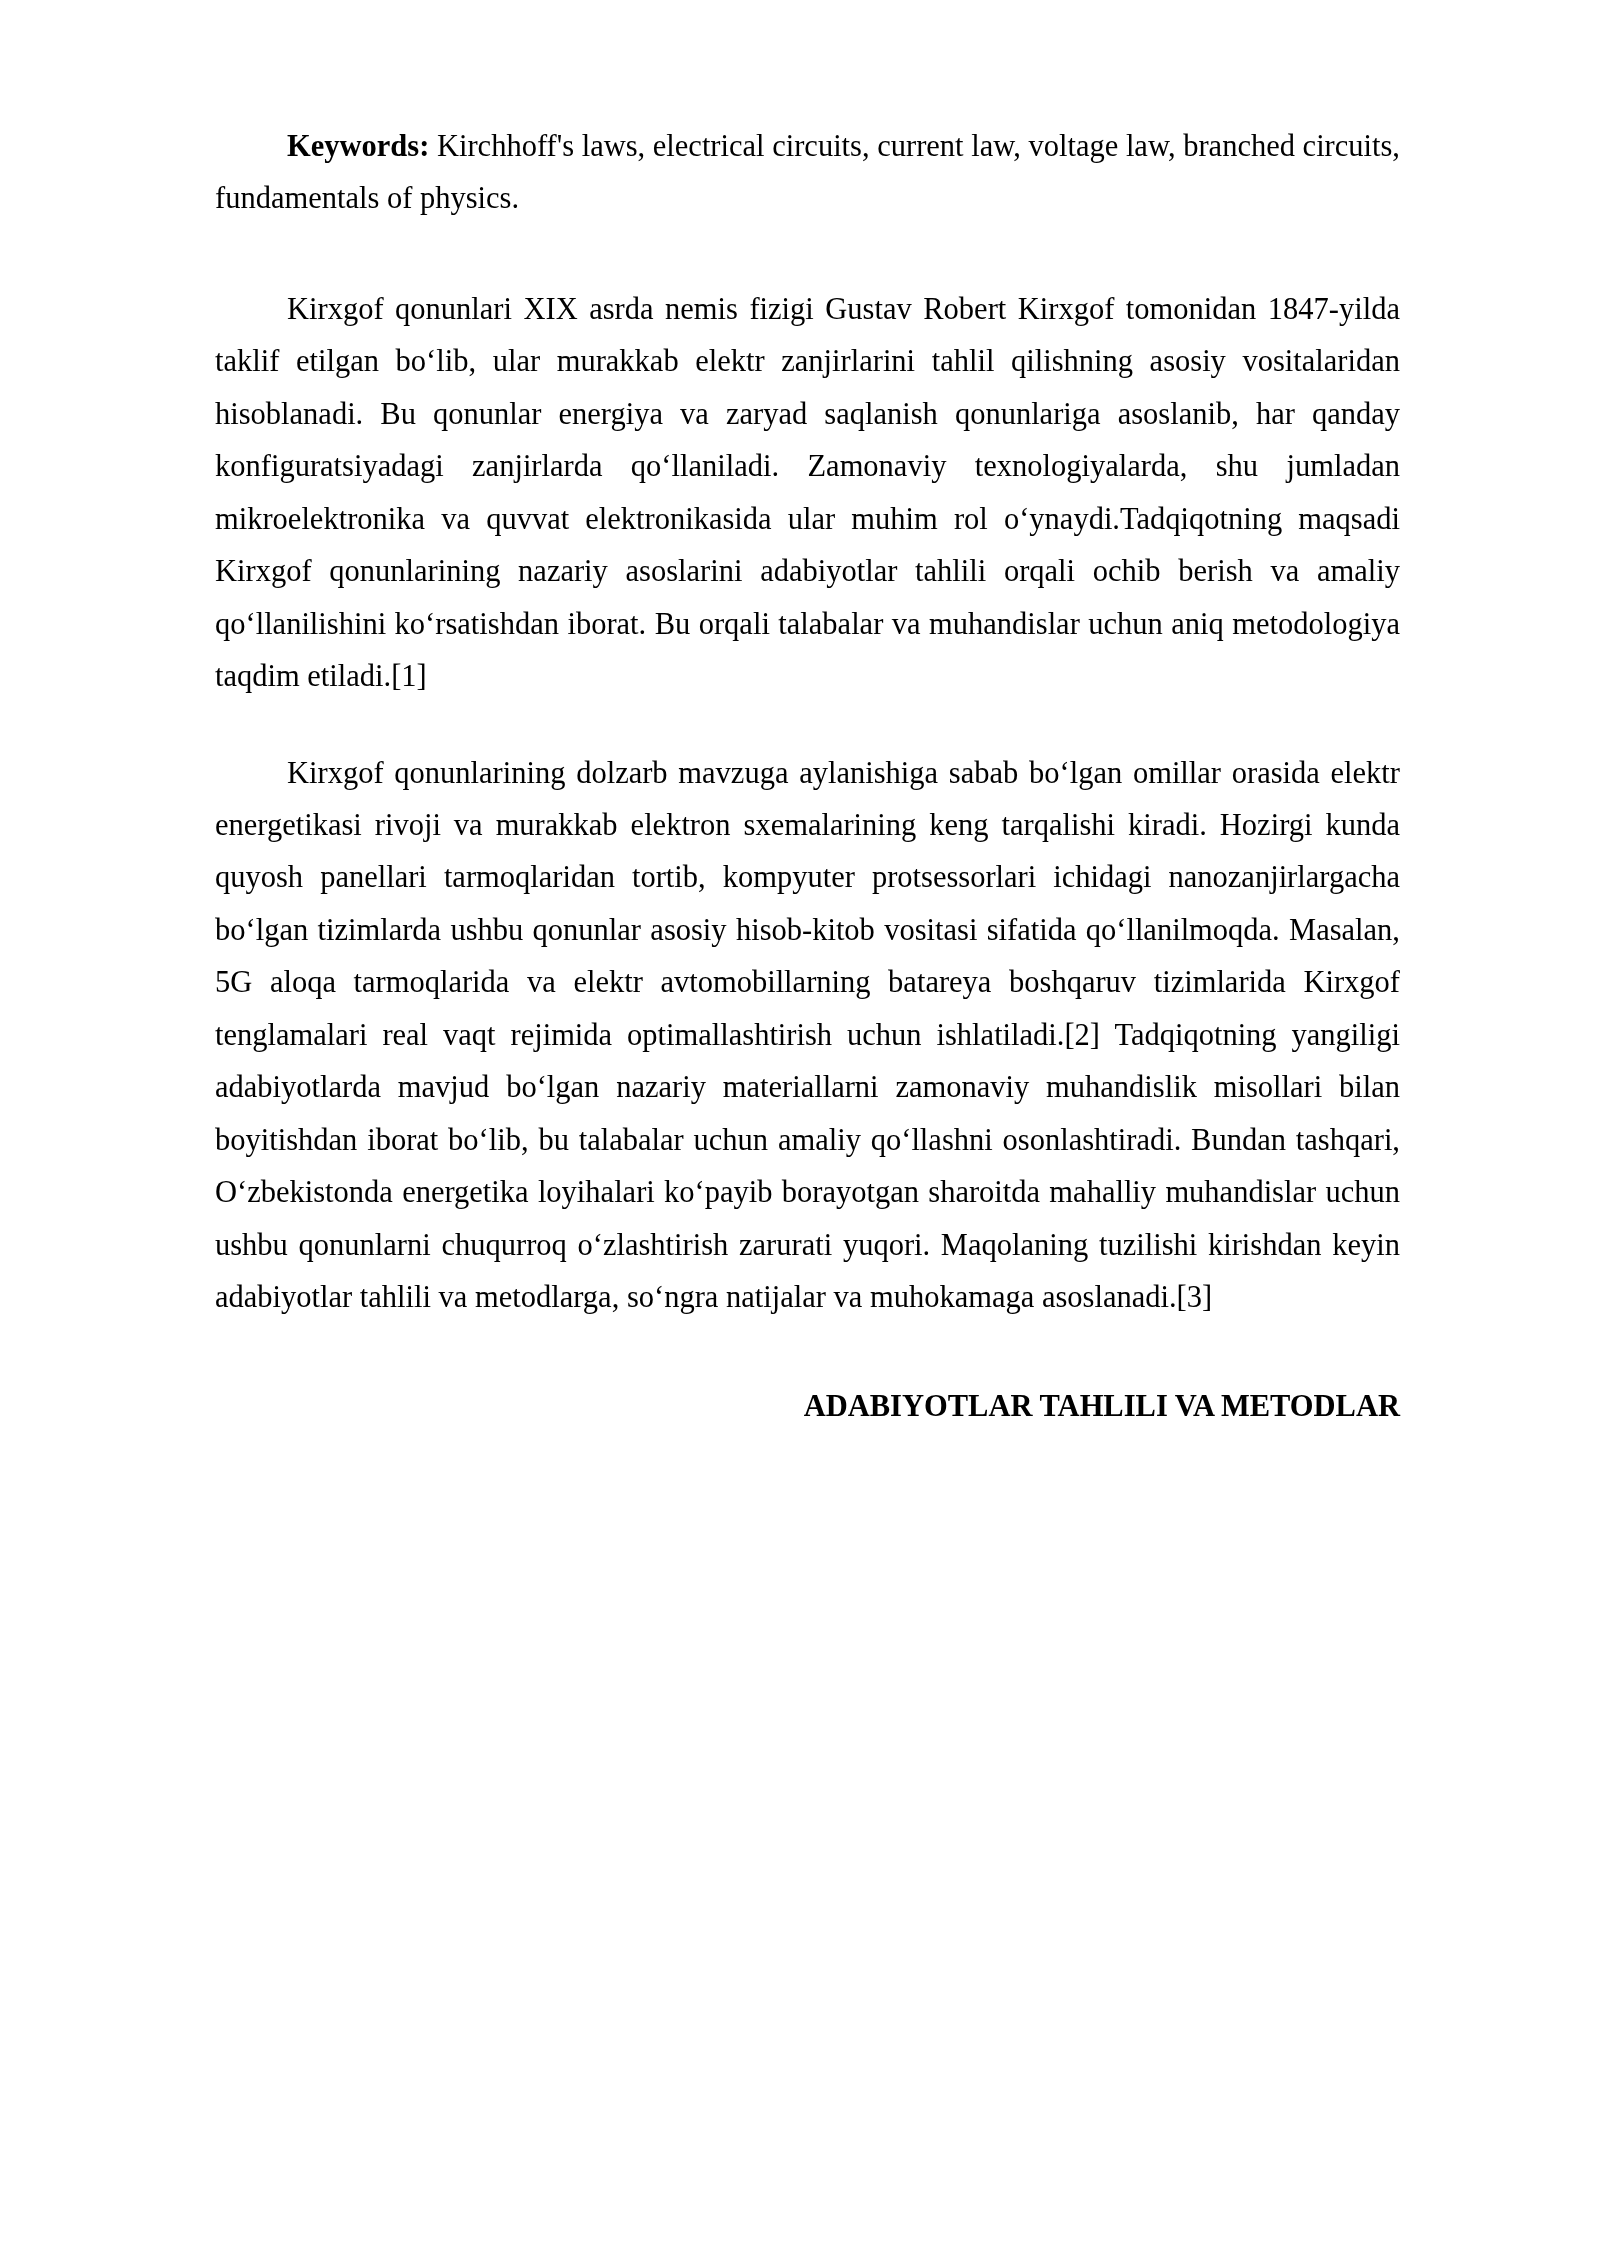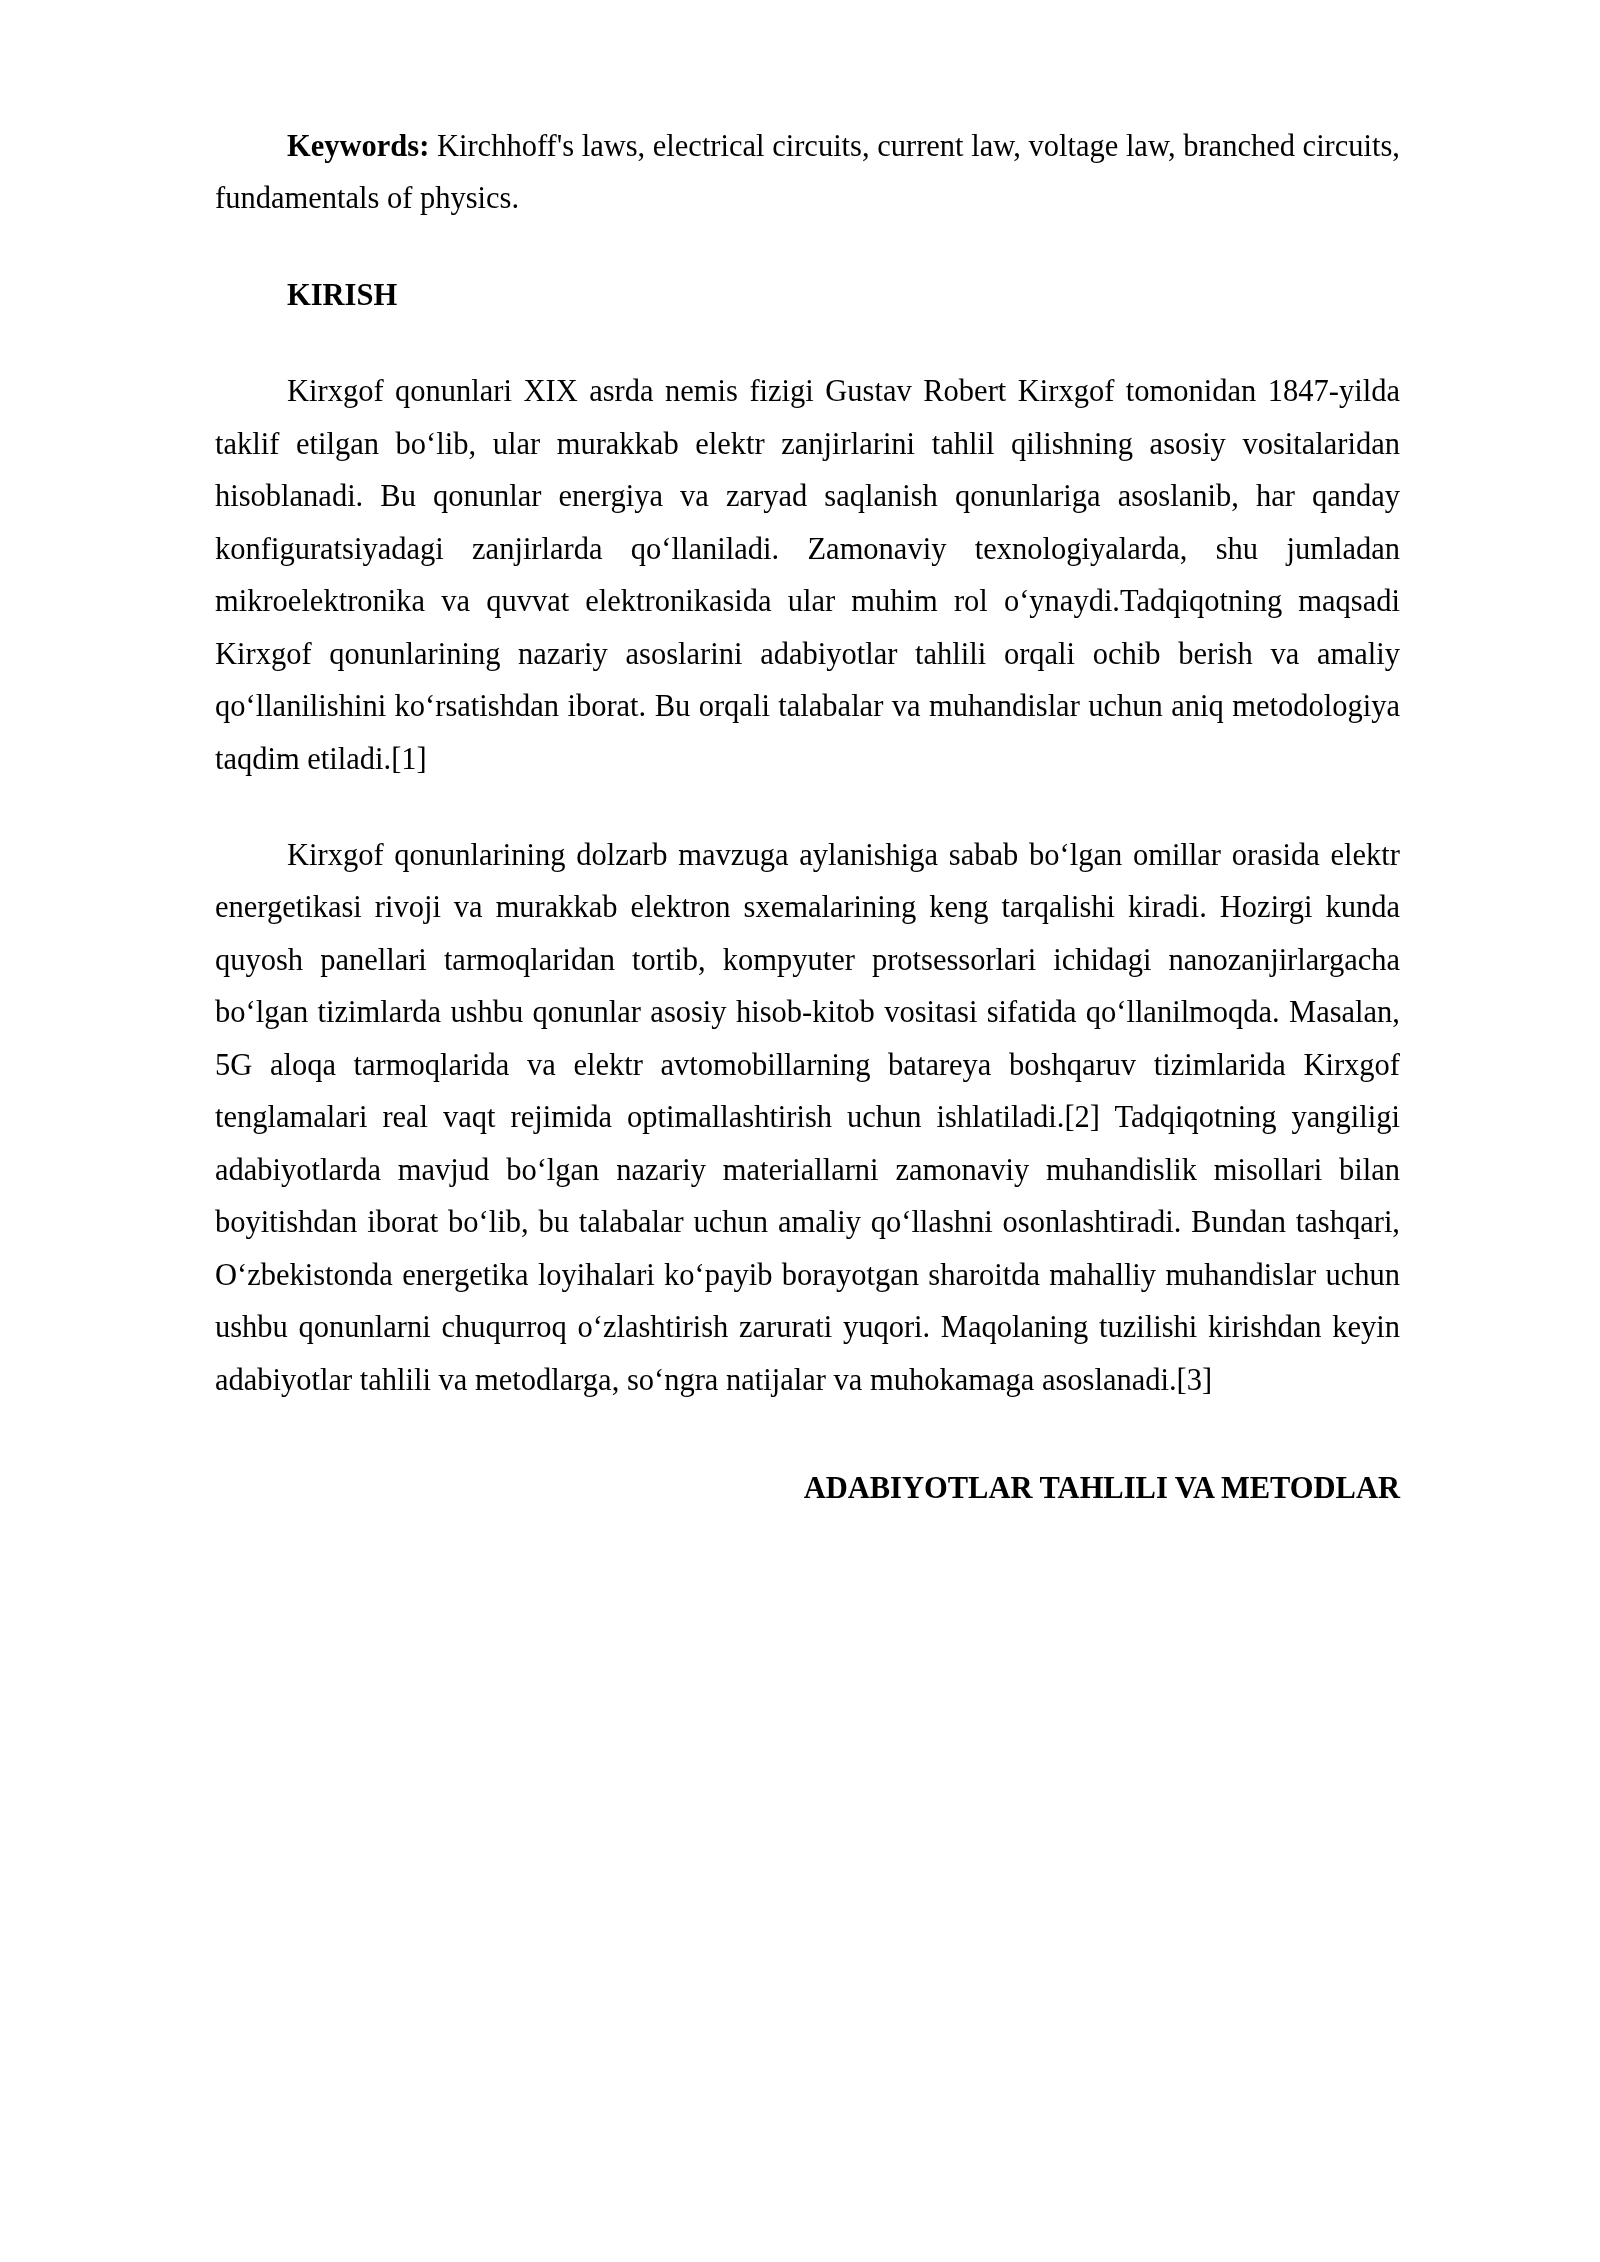--- a/index.html
+++ b/index.html
@@ -53,21 +53,20 @@
 </head>
 <body>
 
 <div class="page">
   <div class="doc-body">
 
     <p class="para"><span class="kw-label">Keywords:</span><span> Kirchhoff's laws, electrical circuits, current law, voltage law, branched circuits, fundamentals of physics.</span></p>
 
     <div class="spacer-sm"></div>
 
-    <h2 class="section-heading">KIRISH</h2>
 
     <div class="spacer-sm"></div>
 
     <p class="para">Kirxgof qonunlari XIX asrda nemis fizigi Gustav Robert Kirxgof tomonidan 1847-yilda taklif etilgan bo‘lib, ular murakkab elektr zanjirlarini tahlil qilishning asosiy vositalaridan hisoblanadi. Bu qonunlar energiya va zaryad saqlanish qonunlariga asoslanib, har qanday konfiguratsiyadagi zanjirlarda qo‘llaniladi. Zamonaviy texnologiyalarda, shu jumladan mikroelektronika va quvvat elektronikasida ular muhim rol o‘ynaydi.Tadqiqotning maqsadi Kirxgof qonunlarining nazariy asoslarini adabiyotlar tahlili orqali ochib berish va amaliy qo‘llanilishini ko‘rsatishdan iborat. Bu orqali talabalar va muhandislar uchun aniq metodologiya taqdim etiladi.[1]</p>
 
     <div class="spacer-sm"></div>
 
     <p class="para">Kirxgof qonunlarining dolzarb mavzuga aylanishiga sabab bo‘lgan omillar orasida elektr energetikasi rivoji va murakkab elektron sxemalarining keng tarqalishi kiradi. Hozirgi kunda quyosh panellari tarmoqlaridan tortib, kompyuter protsessorlari ichidagi nanozanjirlargacha bo‘lgan tizimlarda ushbu qonunlar asosiy hisob-kitob vositasi sifatida qo‘llanilmoqda. Masalan, 5G aloqa tarmoqlarida va elektr avtomobillarning batareya boshqaruv tizimlarida Kirxgof tenglamalari real vaqt rejimida optimallashtirish uchun ishlatiladi.[2] Tadqiqotning yangiligi adabiyotlarda mavjud bo‘lgan nazariy materiallarni zamonaviy muhandislik misollari bilan boyitishdan iborat bo‘lib, bu talabalar uchun amaliy qo‘llashni osonlashtiradi. Bundan tashqari, O‘zbekistonda energetika loyihalari ko‘payib borayotgan sharoitda mahalliy muhandislar uchun ushbu qonunlarni chuqurroq o‘zlashtirish zarurati yuqori. Maqolaning tuzilishi kirishdan keyin adabiyotlar tahlili va metodlarga, so‘ngra natijalar va muhokamaga asoslanadi.[3]</p>
 
     <div class="spacer-md"></div>

